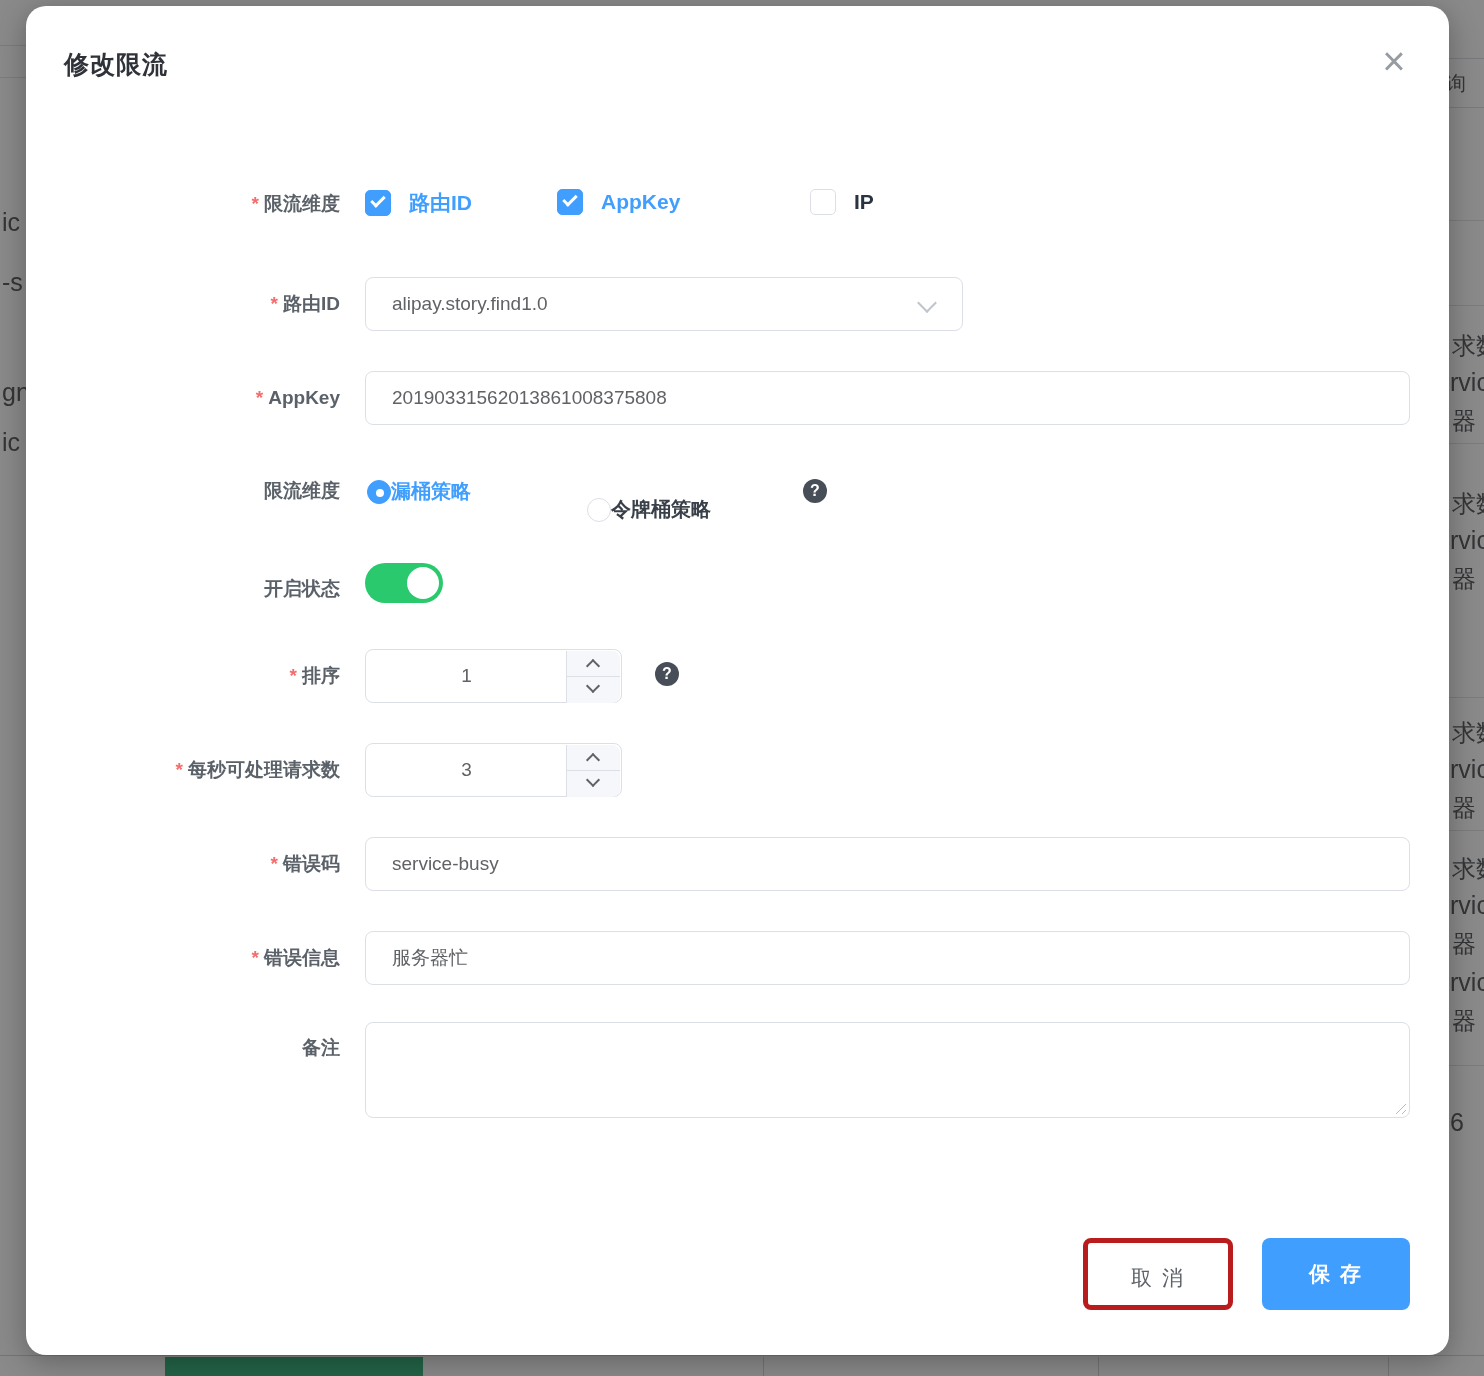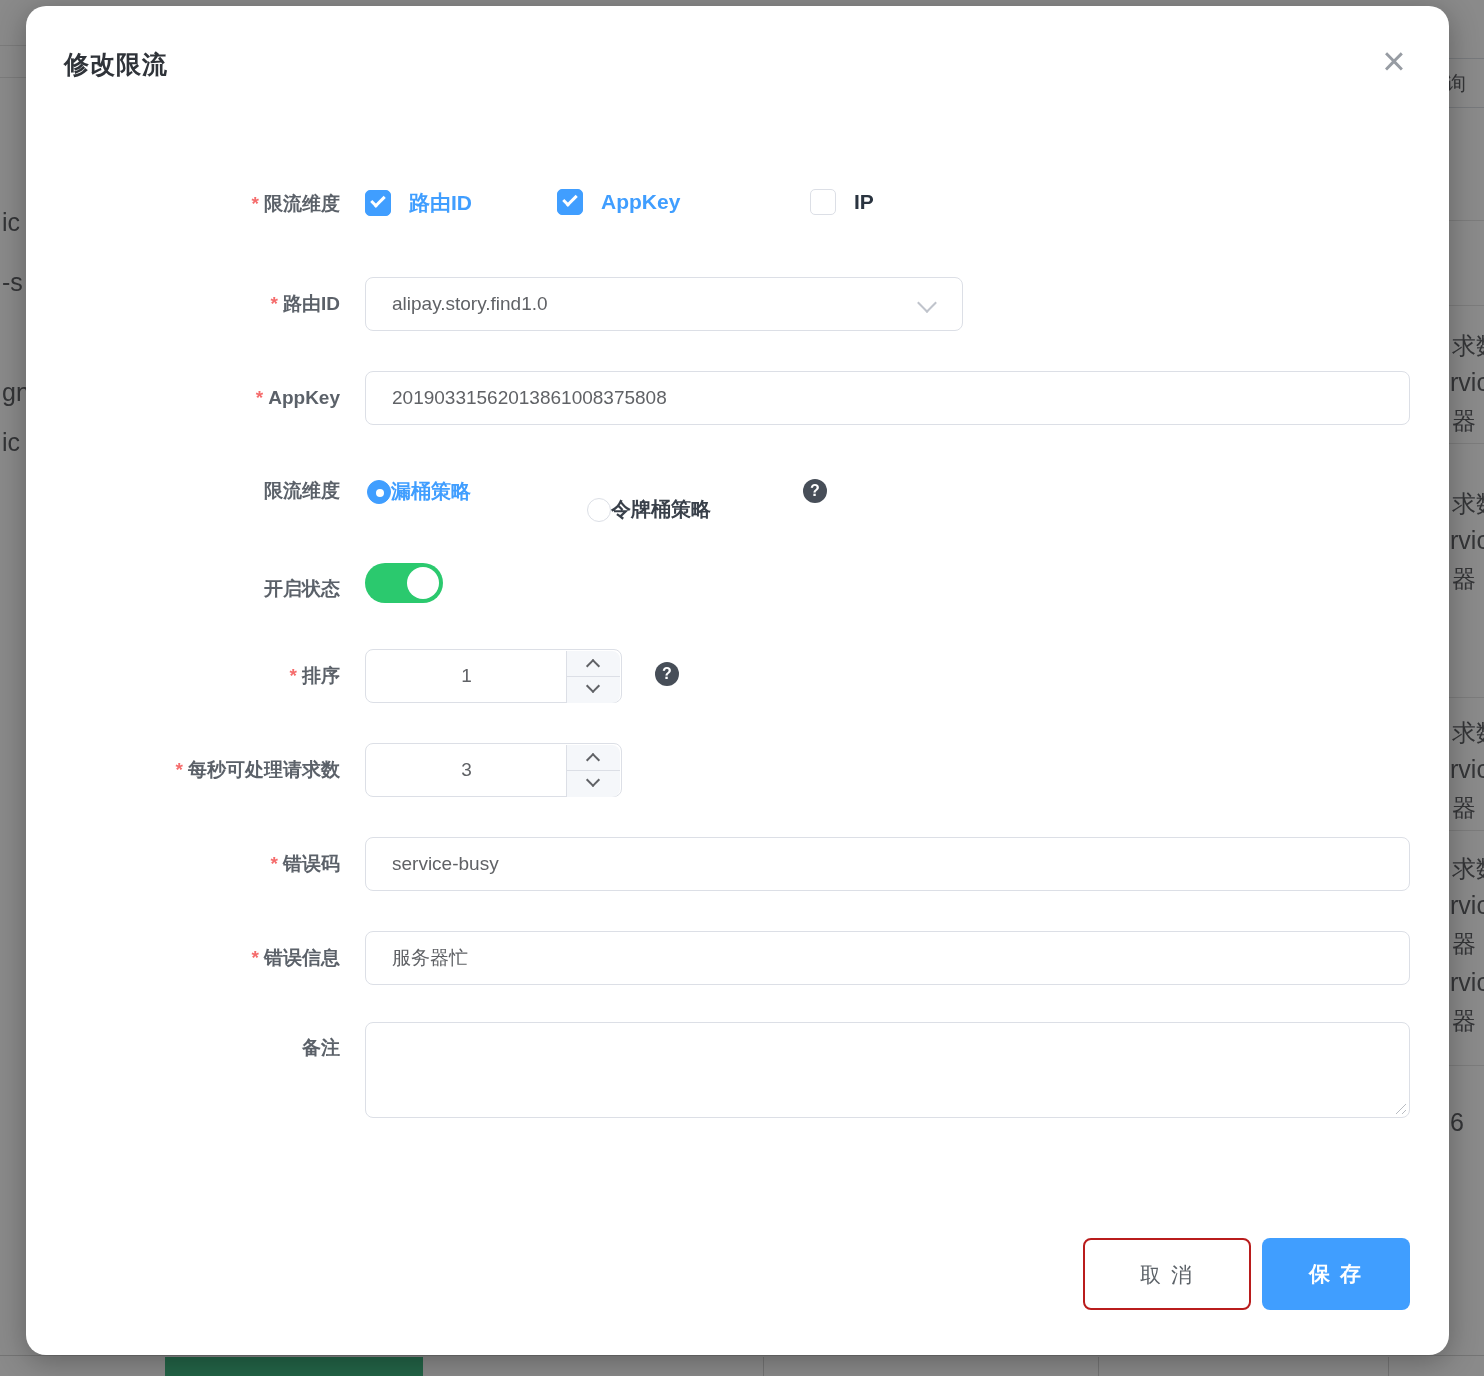--- a/index.html
+++ b/index.html
@@ -70,21 +70,21 @@
   .chev.d { top:4px; border-right:2px solid #606266; border-bottom:2px solid #606266; transform:rotate(45deg); }
   
   .txtarea { position:absolute; border:1px solid #dcdfe6; border-radius:8px; background:#fff;
     font-size:19px; color:#606266; padding:12px 16px; }
   .resize-handle { position:absolute; right:3px; bottom:3px; width:13px; height:13px;
     background:repeating-linear-gradient(135deg, transparent 0 3px, #b8bcc2 3px 4px); cursor:se-resize;
     clip-path:polygon(100% 0, 100% 100%, 0 100%); }
   
   .btn { position:absolute; height:72px; border-radius:8px; font-size:21px; text-align:center;
     line-height:70px; letter-spacing:2px; cursor:pointer; }
-  .btn-cancel { left:1057px; top:1232px; width:168px; background:#fff; border:2px solid #b91c1c; color:#5c6268; }
+  .btn-cancel { left:1057px; top:1232px; width:150px; background:#fff; border:5px solid #b91c1c; color:#5c6268; }
   .btn-save { left:1236px; top:1232px; width:148px; border:1px solid transparent; color:#fff; font-weight:600; }
 </style>
 </head>
 <body>
 
 <div class="bg-page">
   <div class="bg-line" style="left:0;top:45px;width:26px;height:1px;"></div>
   <div class="bg-line" style="left:0;top:77px;width:26px;height:1px;"></div>
   <div class="bg-query-btn">询</div>
 

